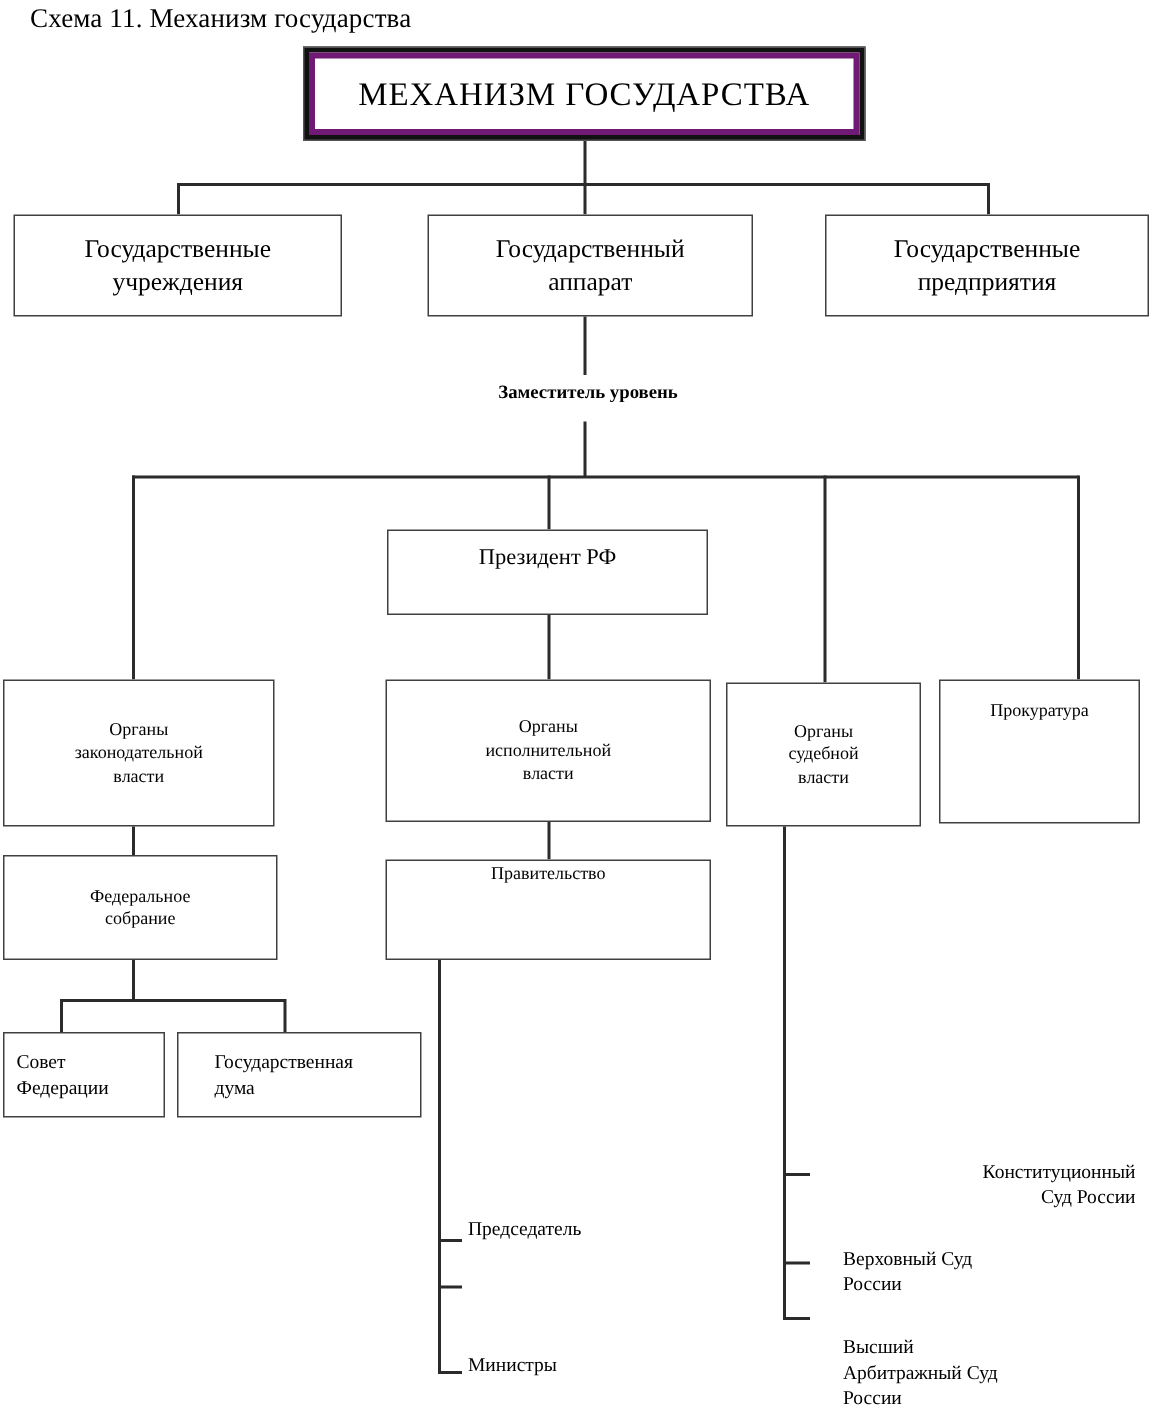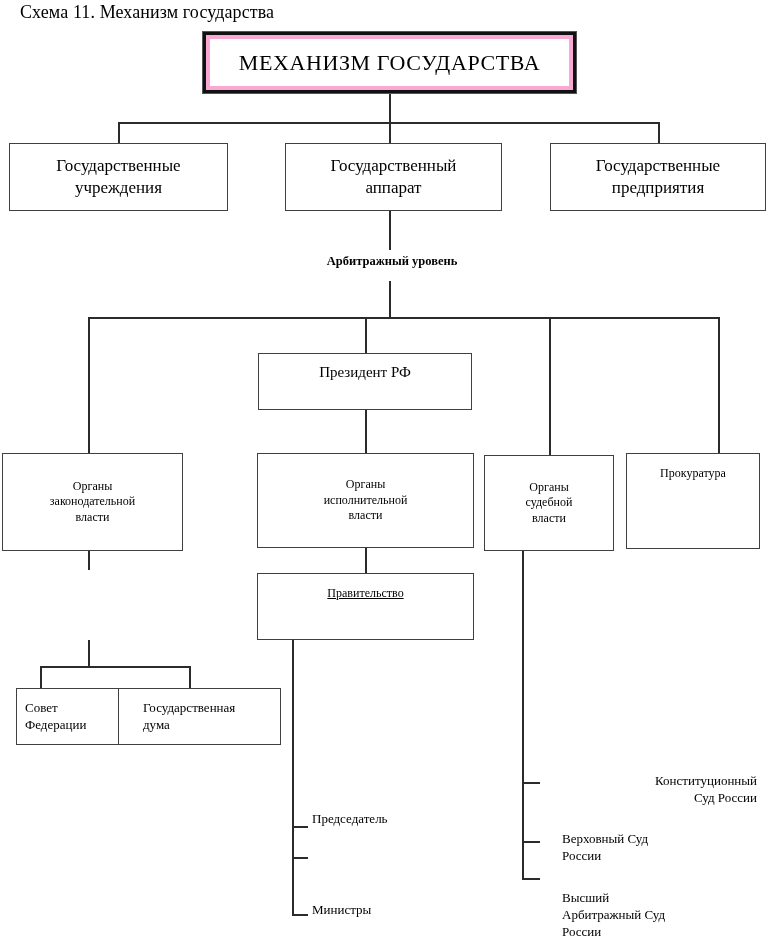--- a/index.html
+++ b/index.html
@@ -51,21 +51,21 @@
     left:202px; top:31px;
     width:375px; height:63px;
     box-sizing:border-box;
     border:1px solid #555;
     background:#111;
     padding:3px;
   }
   #root-inner{
     width:100%;height:100%;
     box-sizing:border-box;
-    border:4px solid #f9a8d4;
+    border:4px solid #701a75;
     background:#fff;
     display:flex;align-items:center;justify-content:center;
   }
   #root-inner span{
     font-size:22px;
     letter-spacing:.6px;
   }
 
   
   .fs-lvl2{font-size:17px;}
@@ -103,21 +103,21 @@
     <span class="txt" style="white-space: pre-line;">Государственный
 аппарат</span>
   </div>
 
   <div class="box mid fs-lvl2" style="left:550px; top:143px; width:216px; height:68px;">
     <span class="txt" style="white-space: pre-line;">Государственные
 предприятия</span>
   </div>
 
   <div class="vline" style="left:389px; top:211px; height:39px;"></div>
-  <div class="plain fs-caption" style="left: 307px; top: 253px; width: 170px; text-align: center; white-space: pre-line;">Арбитражный уровень</div>
+  <div class="plain fs-caption" style="left: 307px; top: 253px; width: 170px; text-align: center; white-space: pre-line;">Заместитель уровень</div>
 
   <div class="vline" style="left:389px; top:281px; height:37px;"></div>
   <div class="hline" style="left:88px; top:317px; width:631px;"></div>
   <div class="vline" style="left:88px; top:317px; height:136px;"></div>
   <div class="vline" style="left:365px; top:317px; height:36px;"></div>
   <div class="vline" style="left:549px; top:317px; height:138px;"></div>
   <div class="vline" style="left:718px; top:317px; height:136px;"></div>
 
   <div class="box top fs-lvl3" style="left:258px; top:353px; width:214px; height:57px; padding-top:9px;">
     <span class="txt" style="white-space: pre-line;">Президент РФ</span>
@@ -140,36 +140,40 @@
     <span class="txt" style="white-space: pre-line;">Органы
 судебной
 власти</span>
   </div>
 
   <div class="box top fs-lvl4" style="left:626px; top:453px; width:134px; height:96px; padding-top:12px;">
     <span class="txt" style="white-space: pre-line;">Прокуратура</span>
   </div>
 
   <div class="vline" style="left:88px; top:551px; height:19px;"></div>
+  <div class="box mid fs-lvl4" style="left:2px; top:570px; width:183px; height:70px;">
+    <span class="txt" style="white-space: pre-line;">Федеральное
+собрание</span>
+  </div>
   <div class="vline" style="left:88px; top:640px; height:27px;"></div>
   <div class="hline" style="left:40px; top:666px; width:150px;"></div>
   <div class="vline" style="left:40px; top:666px; height:22px;"></div>
   <div class="vline" style="left:189px; top:666px; height:22px;"></div>
 
-  <div class="box mid lefttext fs-small" style="left:2px; top:688px; width:108px; height:57px; padding-left:8px;margin-left:14px;">
+  <div class="box mid lefttext fs-small" style="left:2px; top:688px; width:108px; height:57px; padding-left:8px;">
     <span class="txt" style="white-space: pre-line;">Совет
 Федерации</span>
   </div>
   <div class="box mid lefttext fs-small" style="left:118px; top:688px; width:163px; height:57px; padding-left:24px;">
     <span class="txt" style="white-space: pre-line;">Государственная
 дума</span>
   </div>
 
   <div class="vline" style="left:365px; top:548px; height:25px;"></div>
-  <div class="box top fs-lvl4" style="left:257px; top:573px; width:217px; height:67px; padding-top:12px;text-decoration:underline;">
+  <div class="box top fs-lvl4" style="left:257px; top:573px; width:217px; height:67px; padding-top:1px;">
     <span class="txt" style="white-space: pre-line;">Правительство</span>
   </div>
 
   <div class="vline" style="left:292px; top:640px; height:275px;"></div>
   <div class="hline" style="left:292px; top:826px; width:16px;"></div>
   <div class="hline" style="left:292px; top:857px; width:16px;"></div>
   <div class="hline" style="left:292px; top:914px; width:16px;"></div>
 
   <div class="plain fs-leaf" style="left: 312px; top: 811px; width: 150px; white-space: pre-line;">Председатель</div>
   <div class="plain fs-leaf" style="left: 312px; top: 902px; width: 150px; white-space: pre-line;">Министры</div>

